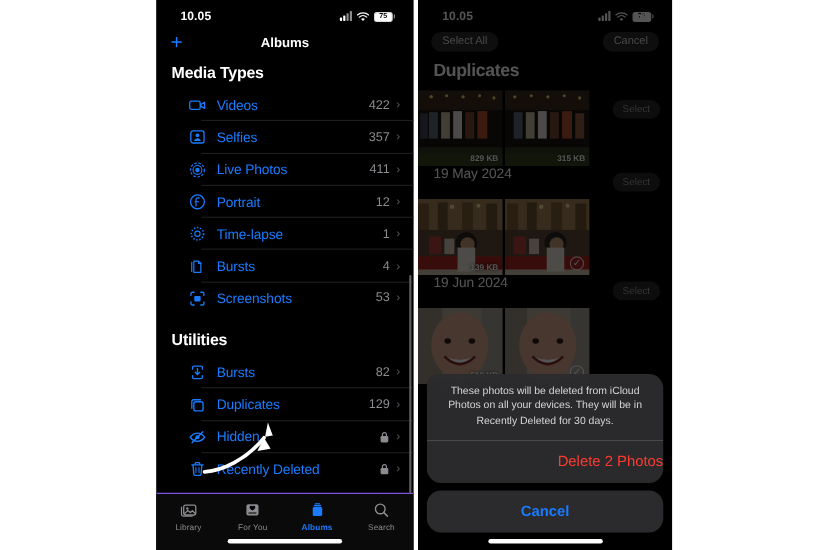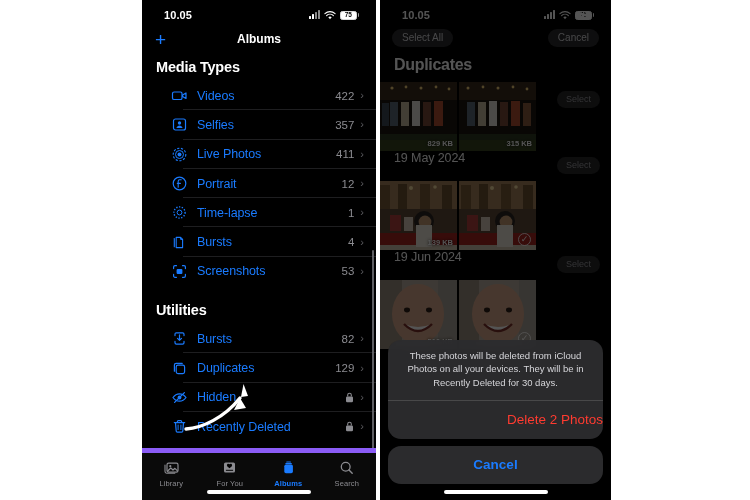--- a/index.html
+++ b/index.html
@@ -78,21 +78,21 @@
 
   
   .scrollbar {
     position: absolute; right: 2px; top: 250px; width: 2.5px; height: 200px;
     background: #6e6e73; border-radius: 2px; opacity: .85;
   }
 
   
   .tabbar {
     position: absolute; left: 0; bottom: 0; width: 100%; height: 52px;
-    background: #0a0a0a; border-top: 5px solid #8b5cf6;
+    background: #0a0a0a; border-top: 1px solid #8b5cf6;
     display: flex; align-items: flex-start; padding-top: 6px;
   }
   .tab { flex: 1; display: flex; flex-direction: column; align-items: center; gap: 3px; }
   .tab .tico { height: 17px; display:flex; align-items:center; justify-content:center; }
   .tab .tlabel { font-size: 7.5px; color: #8b8b90; letter-spacing: .1px; }
   .tab.active .tlabel { color: #1a7bff; font-weight: 700; }
   .homebar {
     position: absolute; left: 50%; transform: translateX(-50%); bottom: 6px;
     width: 104px; height: 4px; border-radius: 3px; background: #ffffff;
   }

